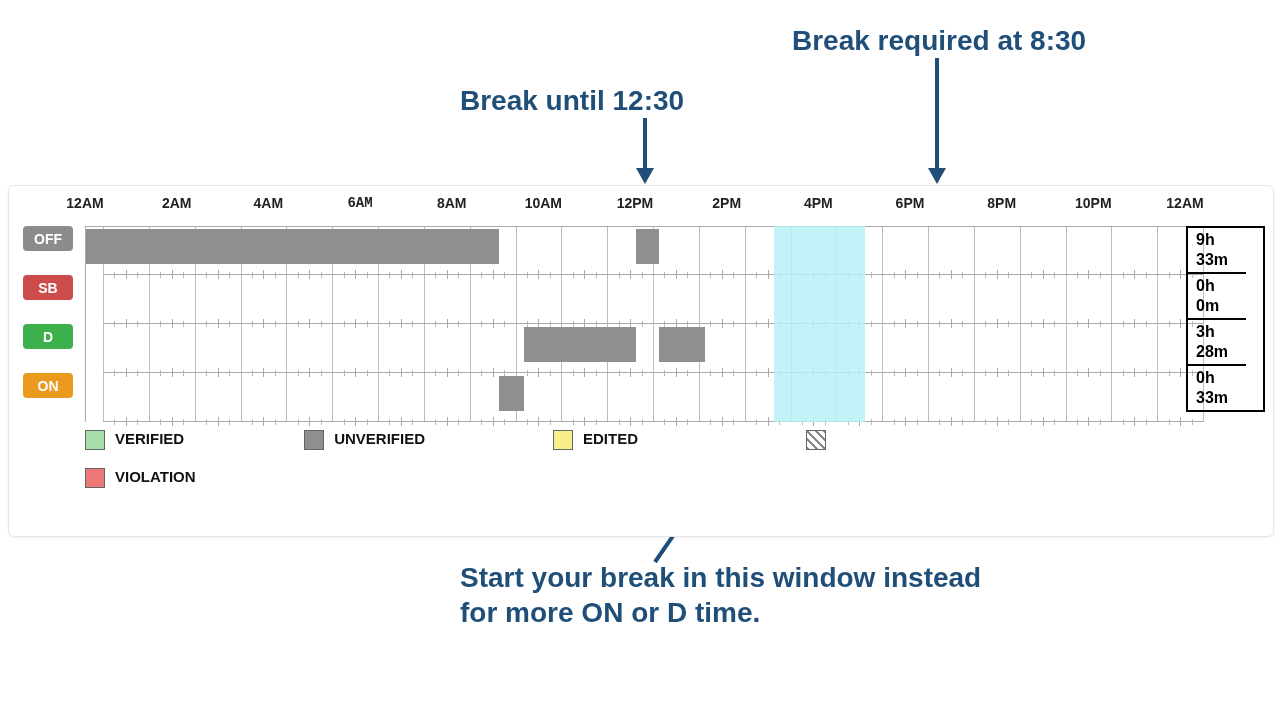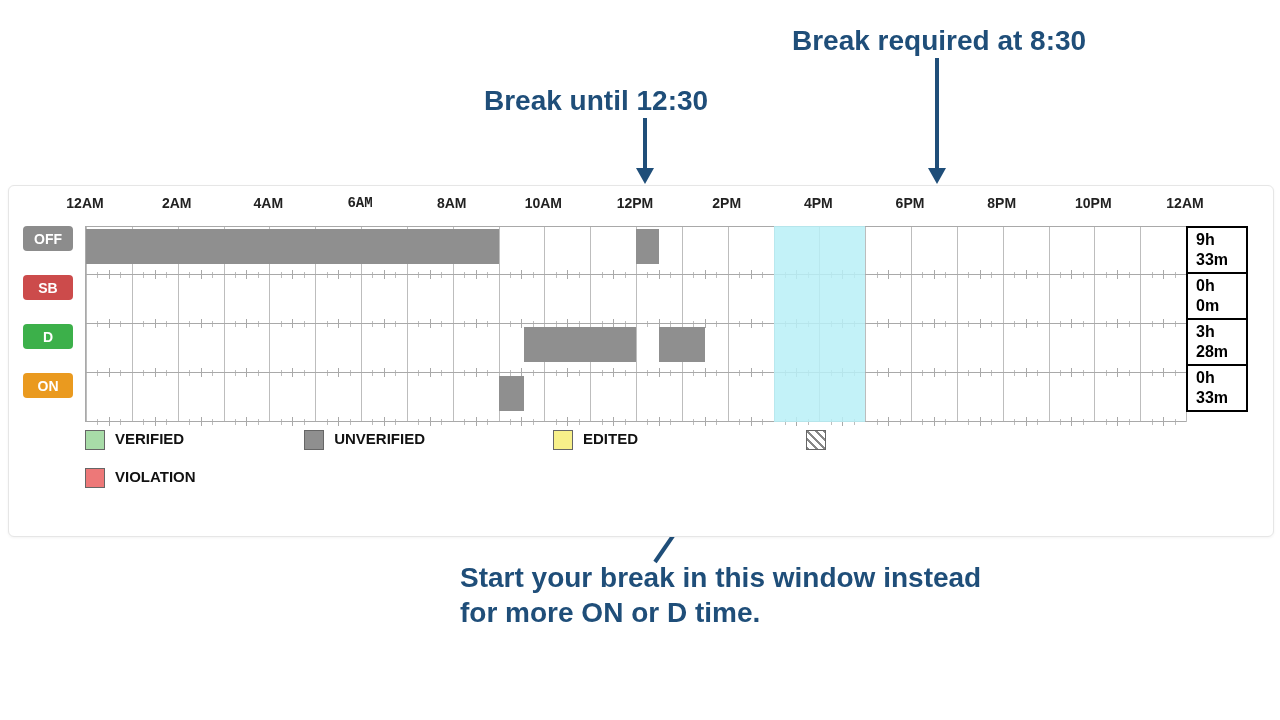--- a/index.html
+++ b/index.html
@@ -1,25 +1,25 @@
 <!DOCTYPE html>
 <html><head>
 <meta charset="utf-8">
 <style>
   html,body{margin:0;padding:0;width:1280px;height:720px;background:#fff;font-family:Arial,Helvetica,sans-serif;overflow:hidden;}
   .annotation{position:absolute;color:#1F4E79;font-weight:600;font-size:28px;font-family:"Trebuchet MS",sans-serif;}
-  .ann-top1{left:460px;top:85px;margin-left:24px;}
+  .ann-top1{left:460px;top:85px;}
   .ann-top2{left:792px;top:25px;}
   .ann-bottom{left:460px;top:560px;line-height:1.25;}
   svg.arrow{position:absolute;overflow:visible;}
   .panel{position:absolute;left:8px;top:185px;width:1264px;height:350px;border:1px solid #e6e6e6;border-radius:6px;box-shadow:0 1px 3px rgba(0,0,0,0.05);background:#fff;}
   .grid-wrap{position:absolute;left:76px;top:24px;width:1162px;}
   .hour-labels{position:relative;height:16px;}
   .hour-label{position:absolute;top:-15px;font-size:14px;font-weight:700;color:#222;transform:translateX(-50%);}
-  .rows{position:relative;border-left:1px solid #a9a9a9;}
+  .rows{position:relative;border-left:1px solid #a9a9a9;padding-left:17px;}
   .row{position:relative;height:49px;}
   .hour-line{position:absolute;top:0;bottom:0;width:1px;background:#bdbdbd;}
   .quarter-tick{position:absolute;width:1px;height:6px;background:#bdbdbd;}
   .half-tick{position:absolute;width:1px;height:9px;background:#a9a9a9;}
   .row-bottom-line{position:absolute;left:0;right:0;bottom:0;height:1px;background:#a9a9a9;}
   .status-btn{position:absolute;left:14px;width:50px;height:25px;border-radius:4px;color:#fff;font-weight:700;font-size:14px;display:flex;align-items:center;justify-content:center;}
   .btn-off{background:#8c8c8c;}
   .btn-sb{background:#cc4b4b;}
   .btn-d{background:#3cb04a;}
   .btn-on{background:#ea9a1f;}

